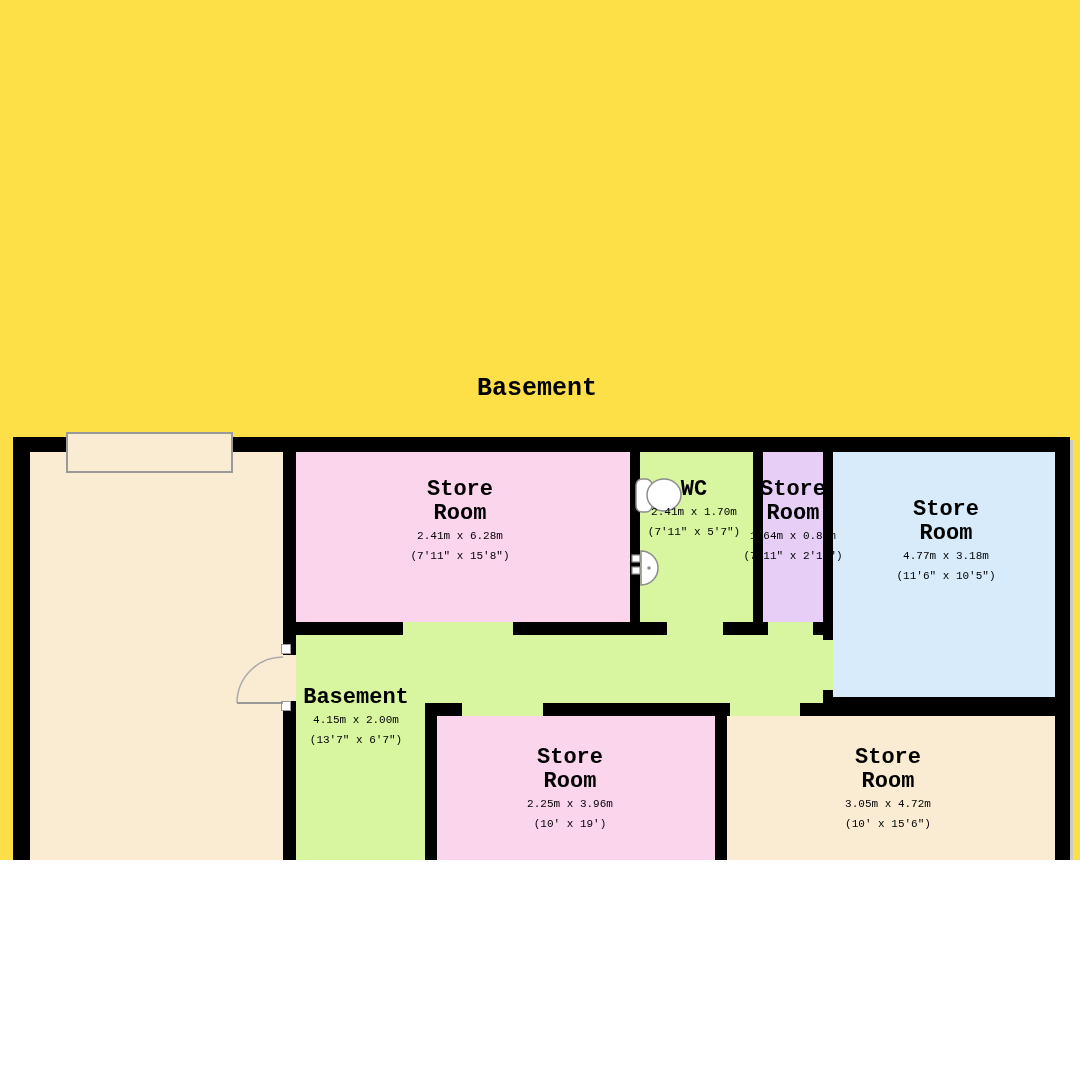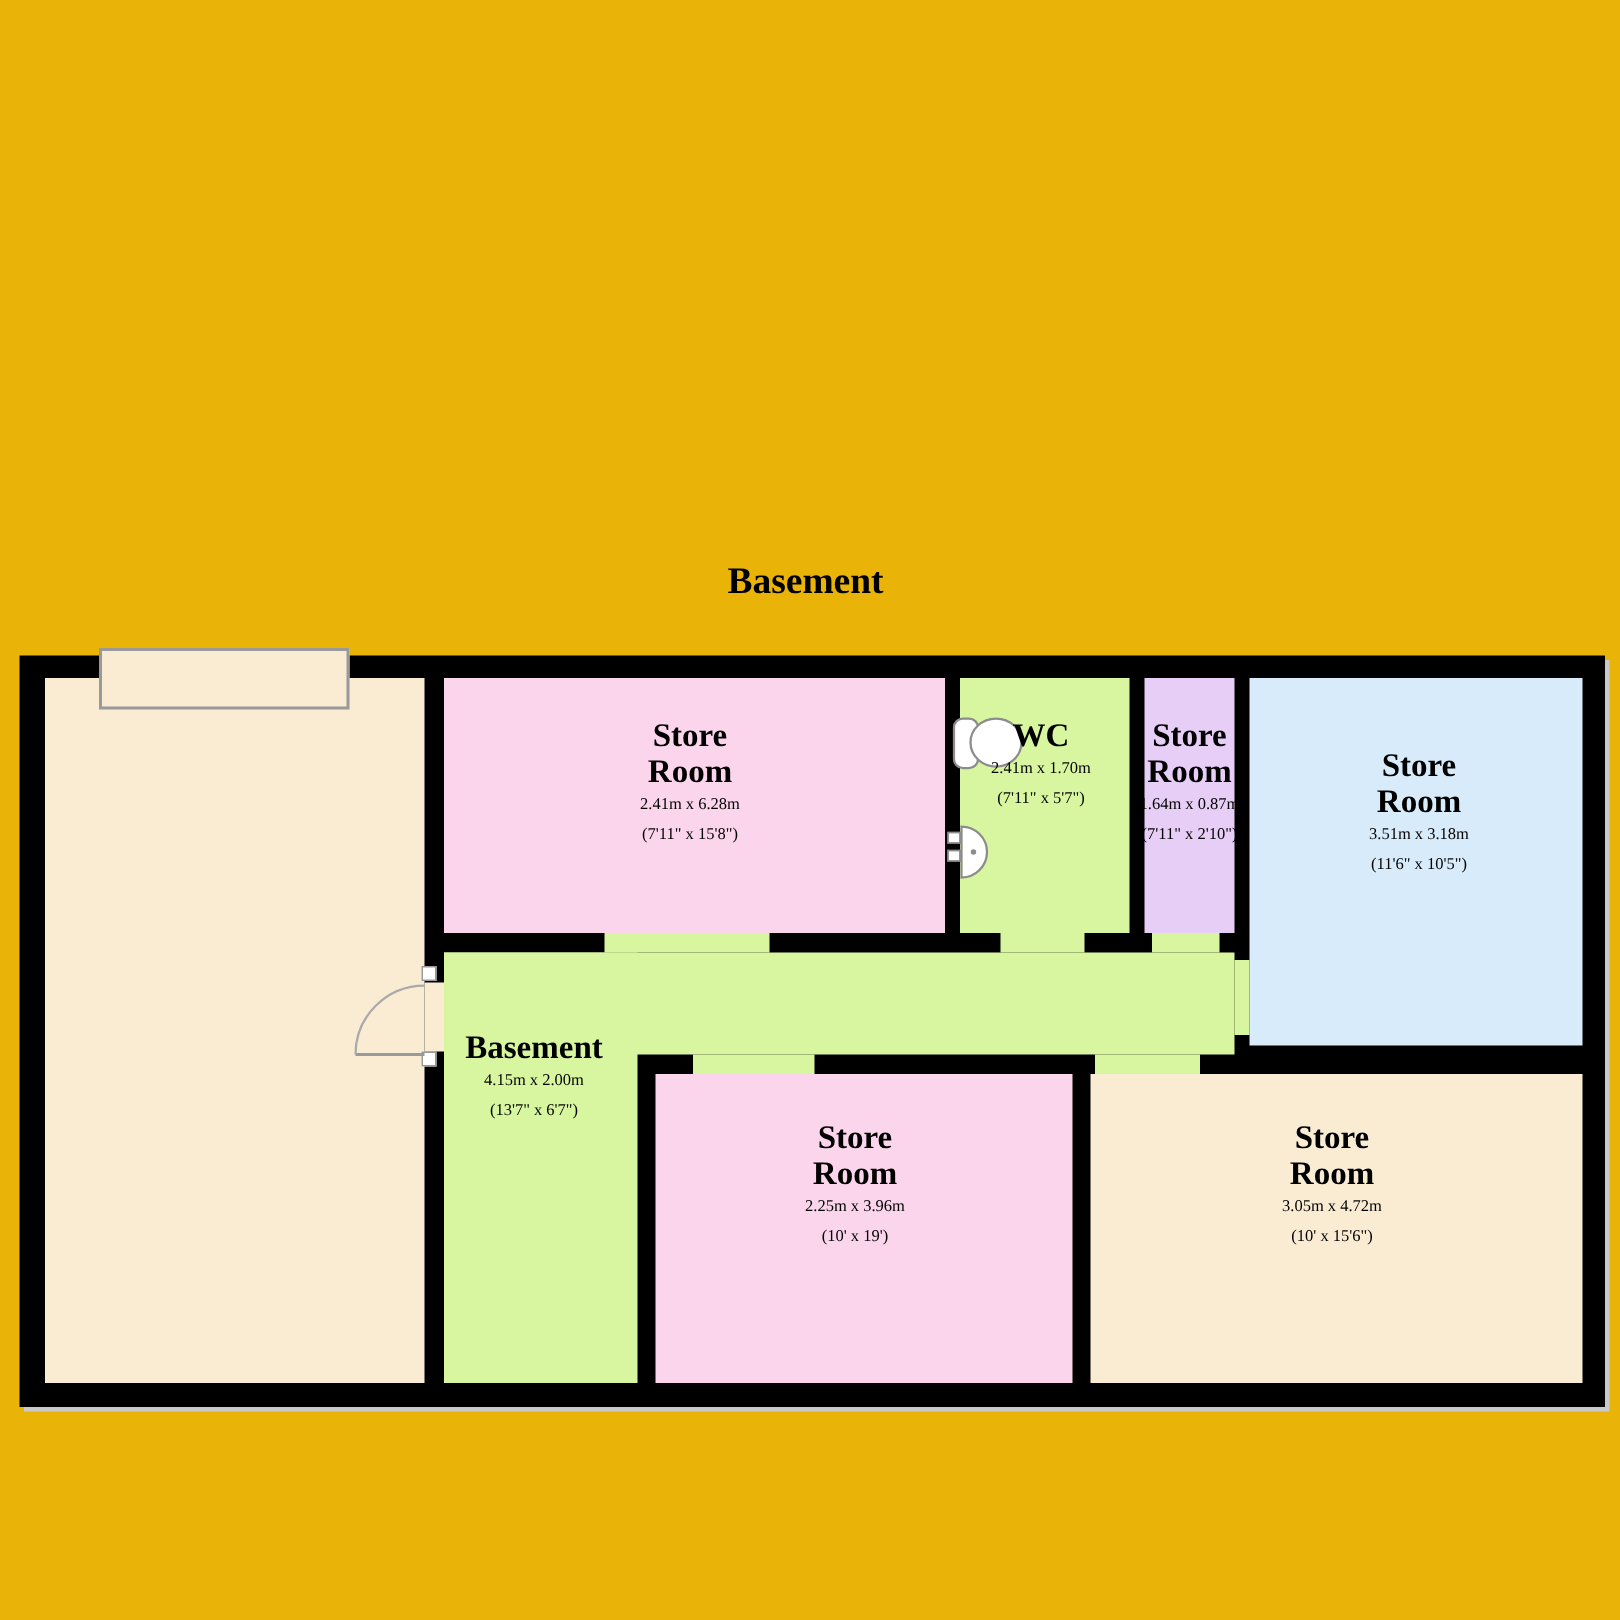--- a/index.html
+++ b/index.html
@@ -1,18 +1,18 @@
 <!DOCTYPE html>
 <html><head>
 <meta charset="utf-8">
 <style>
   html,body{margin:0;padding:0;background:#fff;}
   .canvas{
-    position:relative;width:1080px;height:1080px;background:#eab308;overflow:hidden;
-    font-family:Liberation Serif, serif;color:#000;
+    position:relative;width:1080px;height:860px;background:#fde047;overflow:hidden;
+    font-family:Liberation Mono, monospace;color:#000;
   }
   .plan-title{
     position:absolute;left:537px;top:374px;transform:translateX(-50%);
     font-size:25px;font-weight:bold;white-space:nowrap;
   }
   .frame{
     position:absolute;left:13px;top:437px;width:1057px;height:501px;background:#000;
     box-shadow:3px 3px 0 0 #c9c9c9;
   }
   .room{position:absolute;}
@@ -118,21 +118,21 @@
   <div class="label l-store-purple">
     <div class="rname">Store
 Room</div>
     <div class="rdim">1.64m x 0.87m</div>
     <div class="rdim">(7'11" x 2'10")</div>
   </div>
 
   <div class="label l-store-blue">
     <div class="rname">Store
 Room</div>
-    <div class="rdim">3.51m x 3.18m</div>
+    <div class="rdim">4.77m x 3.18m</div>
     <div class="rdim">(11'6" x 10'5")</div>
   </div>
 
   <div class="label l-hallway">
     <div class="rname">Basement</div>
     <div class="rdim">4.15m x 2.00m</div>
     <div class="rdim">(13'7" x 6'7")</div>
   </div>
 
   <div class="label l-store-bpink">

